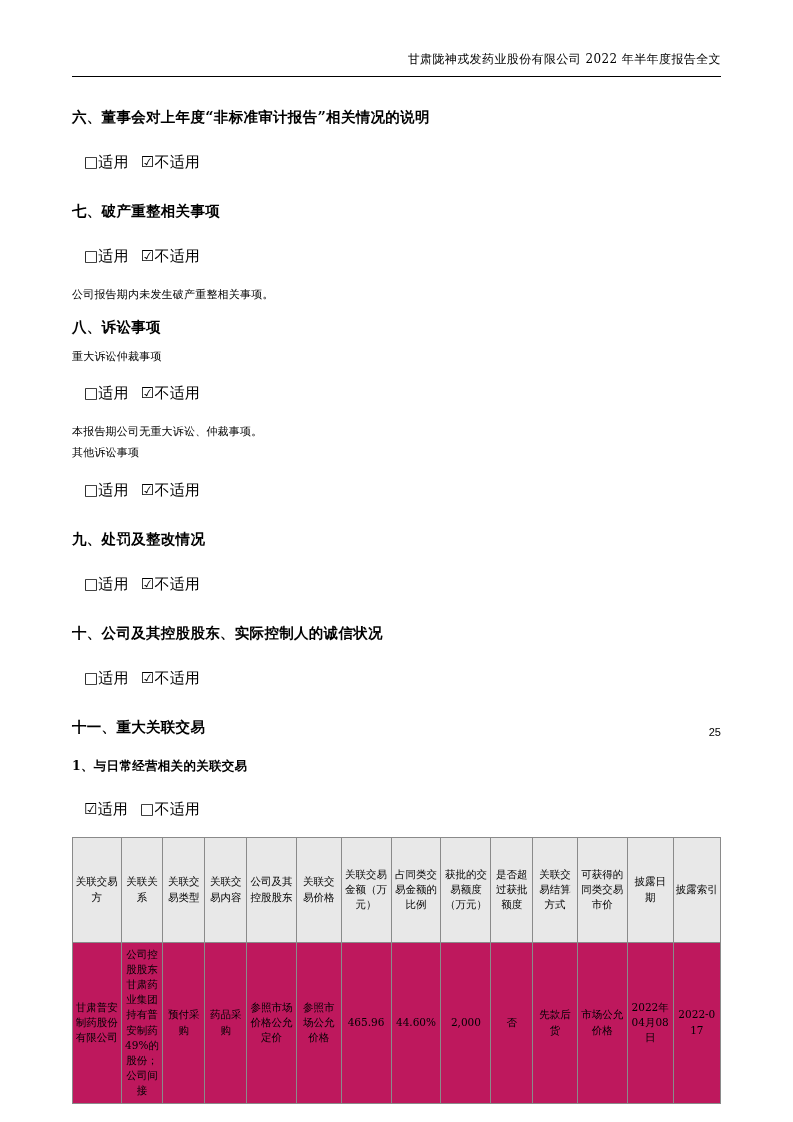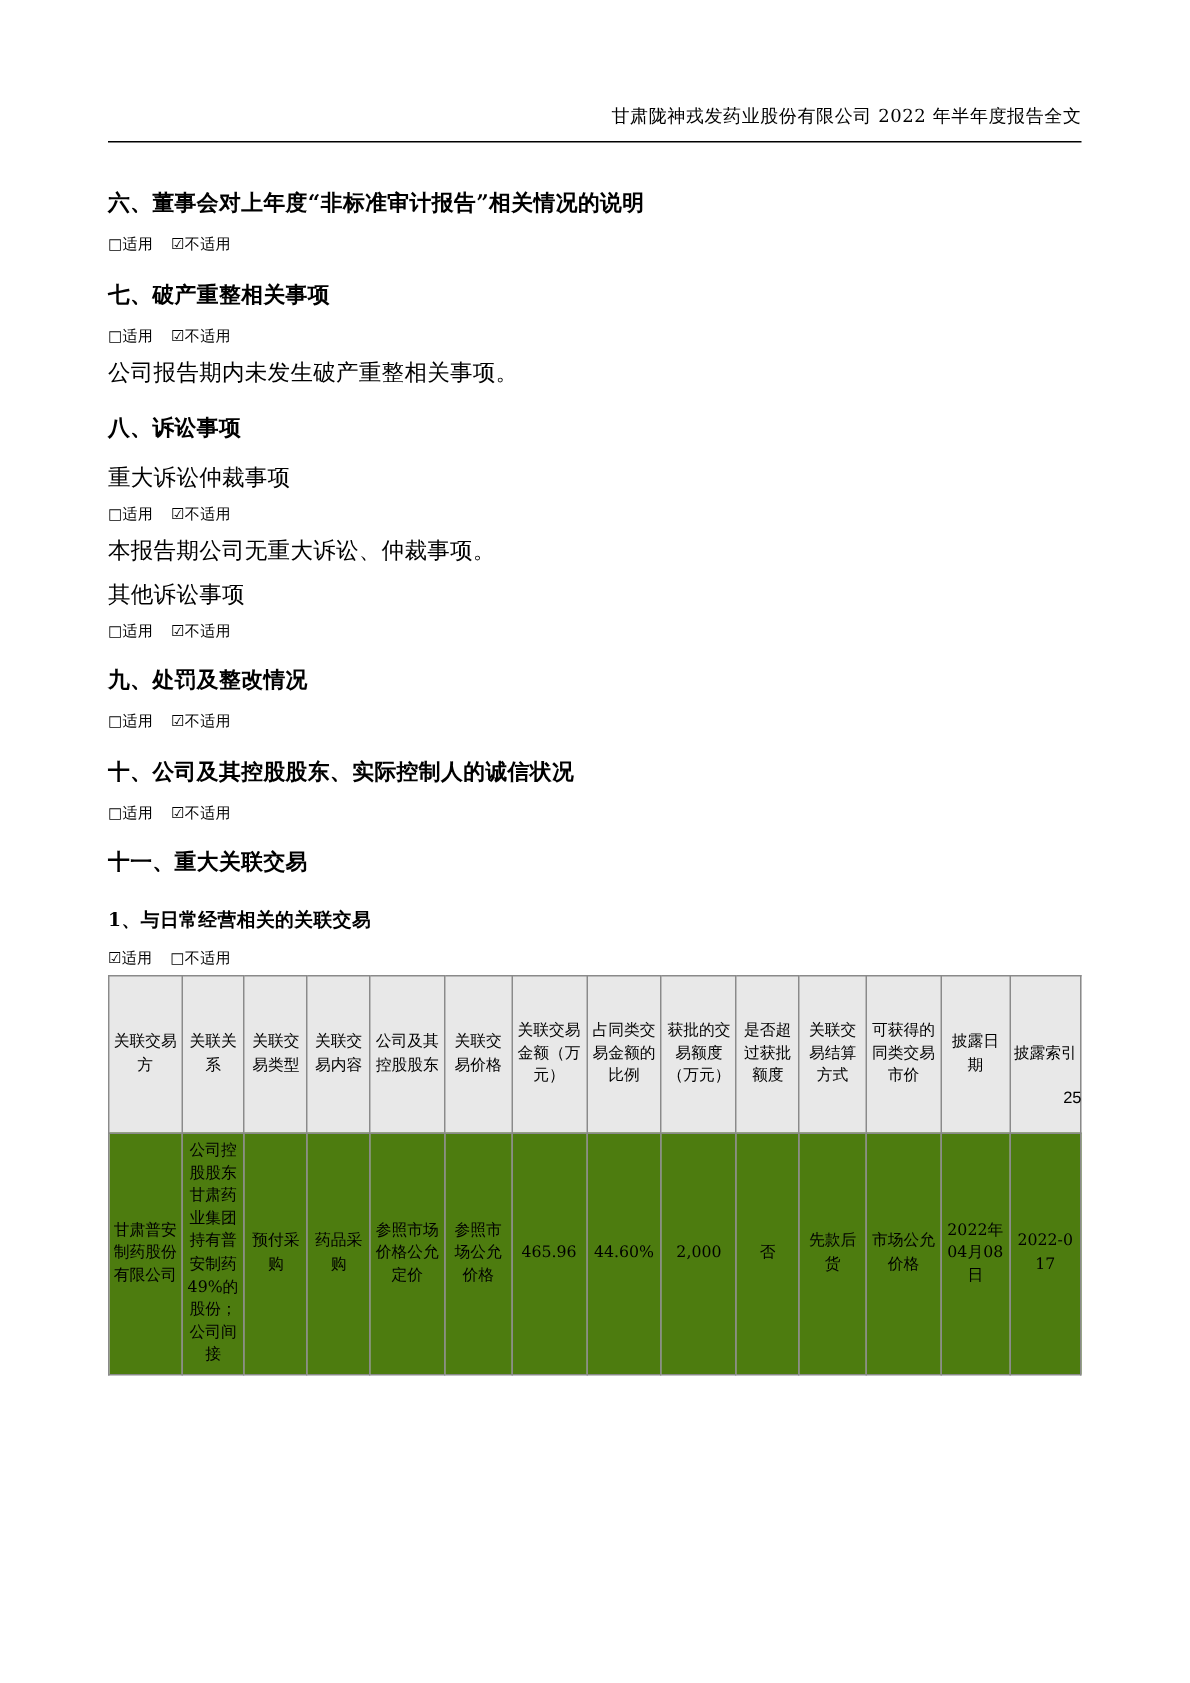--- a/index.html
+++ b/index.html
@@ -12,21 +12,21 @@
     height: 1122px;
     font-family: "DejaVu Sans", "Liberation Sans", sans-serif;
     color: #000;
     position: relative;
   }
   .page {
     position: relative;
     width: 793px;
     height: 799px;
     box-sizing: border-box;
-    padding: 18px 72px;
+    padding: 0 72px;
   }
   .header-area {
     padding-top: 48px;
     text-align: right;
   }
   .header-text {
     font-family: "DejaVu Serif", "Liberation Serif", serif;
     font-size: 12px;
     letter-spacing: 0.4px;
     color: #000;
@@ -50,32 +50,32 @@
   }
   h3.sub-title {
     font-family: "DejaVu Serif", "Liberation Serif", serif;
     font-size: 12.5px;
     font-weight: bold;
     margin: 0;
     padding: 12px 0 8px 0;
     letter-spacing: 0.3px;
   }
   .para {
-    font-family: Liberation Sans, sans-serif;
+    font-family: Liberation Serif, serif;
+    font-size: 11px;
+    line-height: 1.95;
+    margin: 0;
+    padding: 0;
+    letter-spacing: 0.2px;
+  }
+  .applic-line {
+    font-family: "DejaVu Serif", "Liberation Serif", serif;
     font-size: 15px;
     line-height: 1.95;
-    margin: 0;
-    padding: 0;
-    letter-spacing: 0.2px;
-  }
-  .applic-line {
-    font-family: "DejaVu Serif", "Liberation Serif", serif;
-    font-size: 10px;
-    line-height: 1.95;
-    margin: 0;
+    margin: 12px;
     padding: 0;
     letter-spacing: 0.2px;
     white-space: nowrap;
   }
   .applic-line .opt {
     margin-right: 12px;
   }
 
   table.rel-table {
     border-collapse: collapse;
@@ -91,21 +91,21 @@
     vertical-align: middle;
     padding: 4px 2px;
     word-break: break-all;
   }
   table.rel-table th {
     background: #e8e8e8;
     font-weight: normal;
     height: 96px;
   }
   table.rel-table td {
-    background: #4d7c0f;
+    background: #be185d;
   }
   .page-number {
     position: absolute;
     right: 72px;
     bottom: 61px;
     font-family: Liberation Sans, sans-serif;
     font-size: 11px;
   }
 </style>
 </head>

